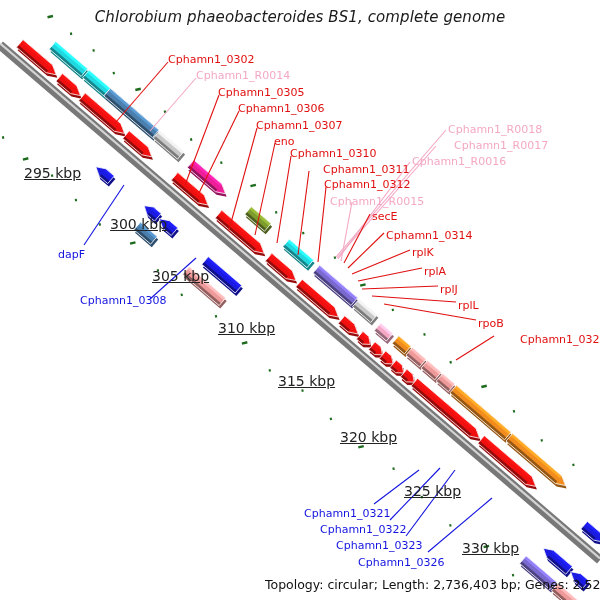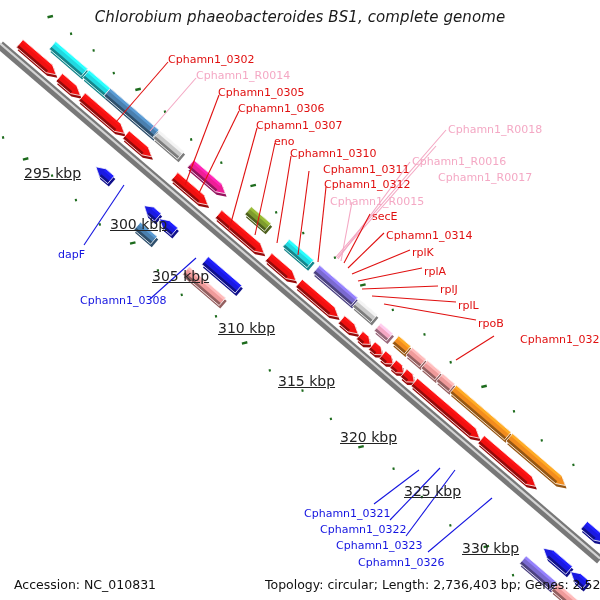--- a/index.html
+++ b/index.html
@@ -419,34 +419,33 @@
       <div class="lbl cds" style="left: 168px; top: 54px;">Cphamn1_0302</div>
       <div class="lbl rna" style="left: 196px; top: 70px;">Cphamn1_R0014</div>
       <div class="lbl cds" style="left: 218px; top: 87px;">Cphamn1_0305</div>
       <div class="lbl cds" style="left: 238px; top: 103px;">Cphamn1_0306</div>
       <div class="lbl cds" style="left: 256px; top: 120px;">Cphamn1_0307</div>
       <div class="lbl cds" style="left: 274px; top: 136px;">eno</div>
       <div class="lbl cds" style="left: 290px; top: 148px;">Cphamn1_0310</div>
       <div class="lbl cds" style="left: 308px; top: 164px; padding-left: 15px;">Cphamn1_0311</div>
       <div class="lbl cds" style="left: 324px; top: 179px;">Cphamn1_0312</div>
       <div class="lbl rna" style="left: 448px; top: 124px;">Cphamn1_R0018</div>
-      <div class="lbl rna" style="left: 438px; top: 140px; margin-top: 32px;">Cphamn1_R0017</div>
+      <div class="lbl rna" style="left: 454px; top: 140px;">Cphamn1_R0017</div>
       <div class="lbl rna" style="left: 412px; top: 156px;">Cphamn1_R0016</div>
       <div class="lbl rna" style="left: 330px; top: 196px;">Cphamn1_R0015</div>
       <div class="lbl cds" style="left: 372px; top: 211px;">secE</div>
       <div class="lbl cds" style="left: 386px; top: 230px;">Cphamn1_0314</div>
       <div class="lbl cds" style="left: 412px; top: 247px;">rplK</div>
       <div class="lbl cds" style="left: 424px; top: 266px;">rplA</div>
       <div class="lbl cds" style="left: 440px; top: 284px;">rplJ</div>
       <div class="lbl cds" style="left: 458px; top: 300px;">rplL</div>
       <div class="lbl cds" style="left: 478px; top: 318px;">rpoB</div>
       <div class="lbl cds" style="left: 520px; top: 334px;">Cphamn1_0320</div>
       <div class="lbl rev" style="left: 58px; top: 249px;">dapF</div>
       <div class="lbl rev" style="left: 80px; top: 295px;">Cphamn1_0308</div>
       <div class="lbl rev" style="left: 304px; top: 508px;">Cphamn1_0321</div>
       <div class="lbl rev" style="left: 320px; top: 524px;">Cphamn1_0322</div>
       <div class="lbl rev" style="left: 336px; top: 540px;">Cphamn1_0323</div>
       <div class="lbl rev" style="left: 358px; top: 557px;">Cphamn1_0326</div>
     </div>
 
-  <div class="ftr acc">Accession: NC_010831</div>
   <div class="ftr top">Topology: circular; Length: 2,736,403 bp; Genes: 2,521</div>
 </div>
 
 </body></html>

